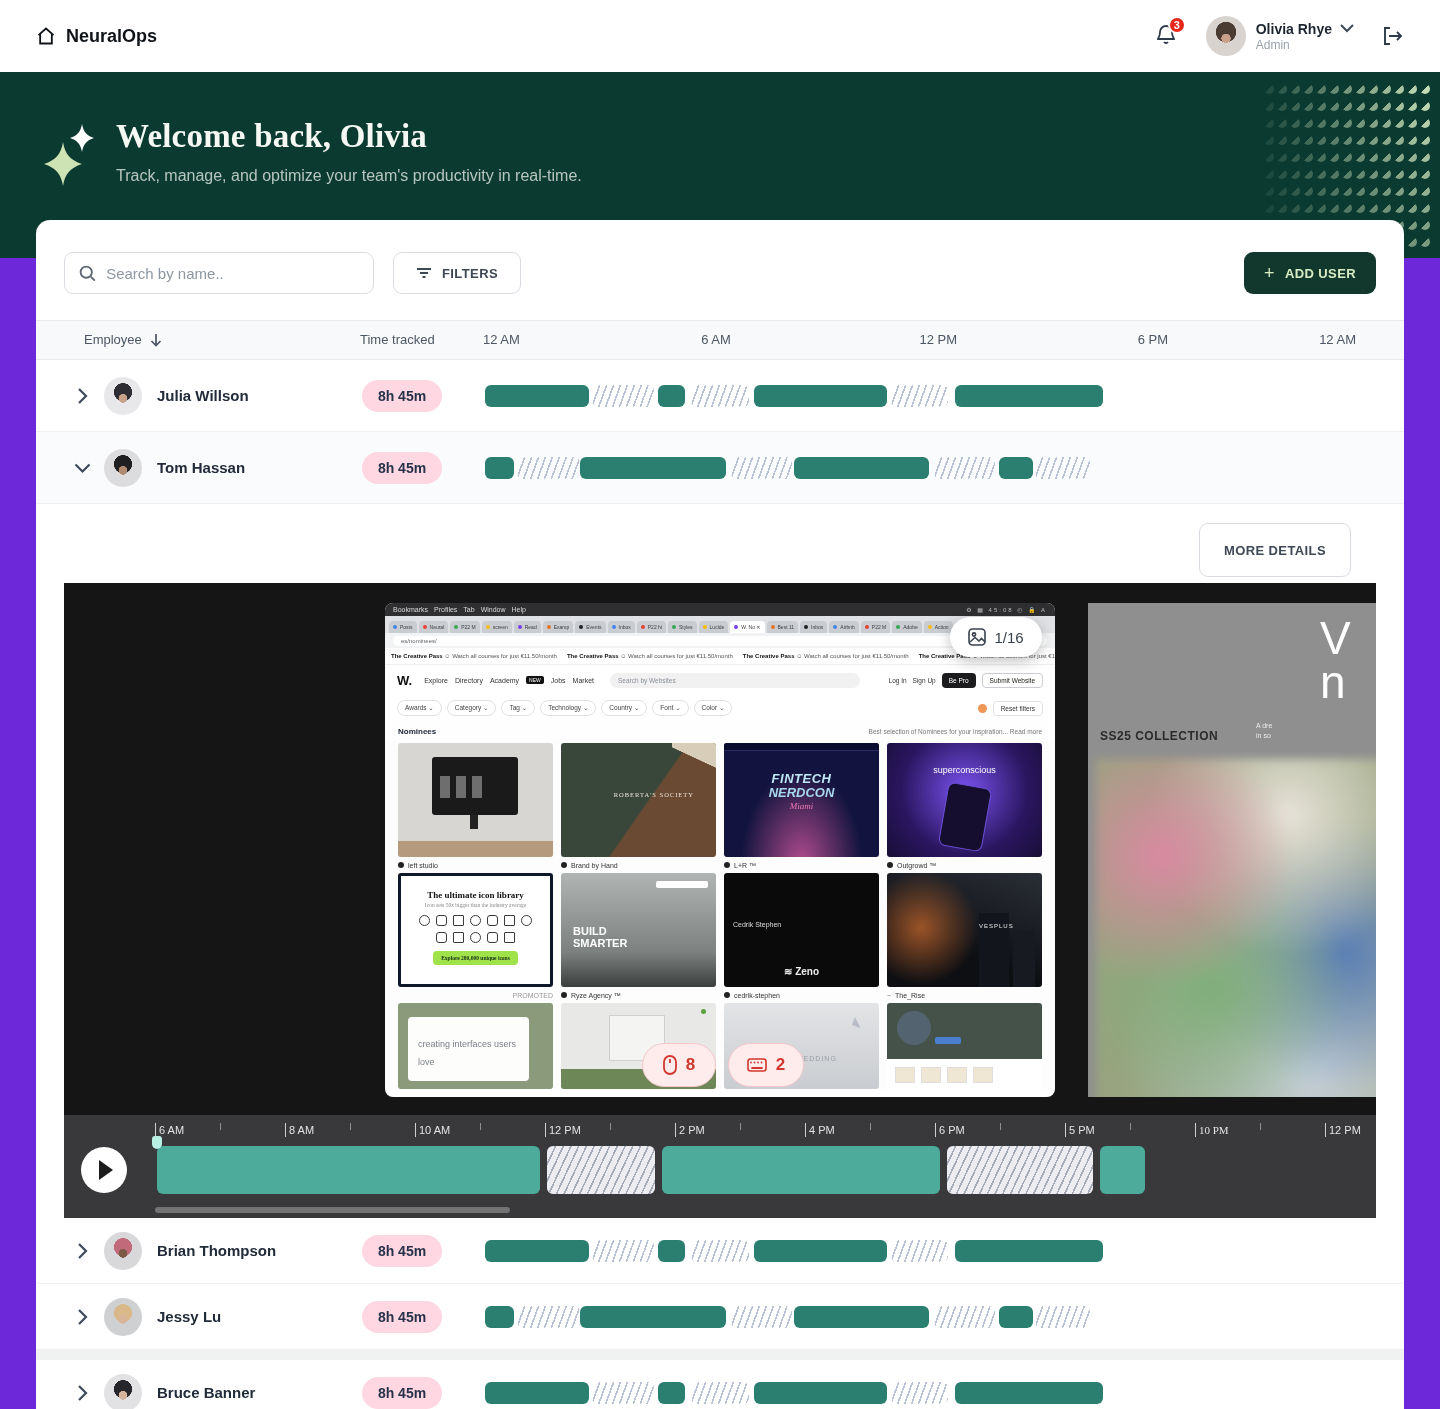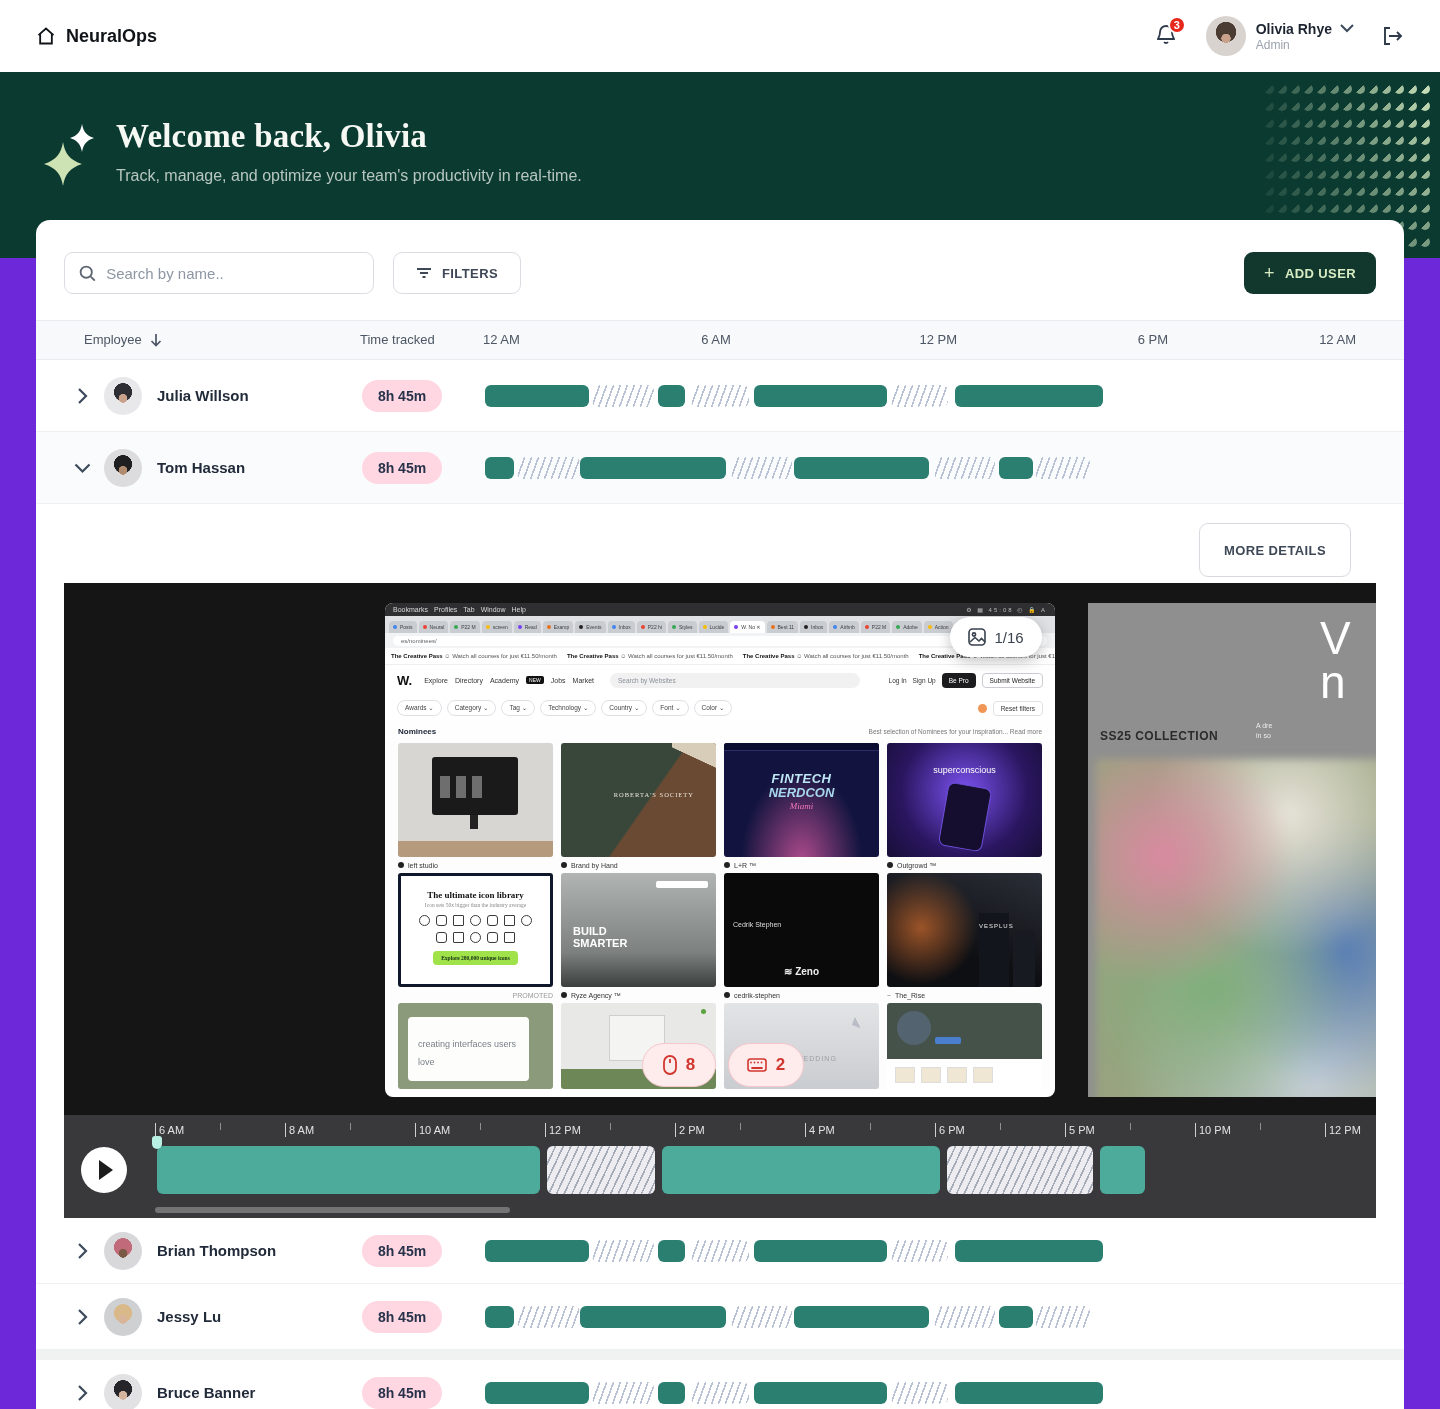--- a/index.html
+++ b/index.html
@@ -741,21 +741,21 @@
           <span class="stick" style="left: 650px;"></span>
           <span class="stick-label" style="left: 650px;">4 PM</span>
           <span class="stick minor" style="left: 715px;"></span>
           <span class="stick" style="left: 780px;"></span>
           <span class="stick-label" style="left: 780px;">6 PM</span>
           <span class="stick minor" style="left: 845px;"></span>
           <span class="stick" style="left: 910px;"></span>
           <span class="stick-label" style="left: 910px;">5 PM</span>
           <span class="stick minor" style="left: 975px;"></span>
           <span class="stick" style="left: 1040px;"></span>
-          <span class="stick-label" style="left: 1040px;">10 PM</span>
+          <span class="stick-label" style="left: 1040px; font-family: Liberation Serif, serif;">10 PM</span>
           <span class="stick minor" style="left: 1105px;"></span>
           <span class="stick" style="left: 1170px;"></span>
           <span class="stick-label" style="left: 1170px;">12 PM</span>
         </div>
       <div class="playhead"></div>
       <div class="sbars" id="sbars">
           <div class="sseg active" style="left: 2px; width: 383px;"></div>
           <div class="sseg idle" style="left: 392px; width: 108px;"></div>
           <div class="sseg active" style="left: 507px; width: 278px;"></div>
           <div class="sseg idle" style="left: 792px; width: 146px;"></div>

